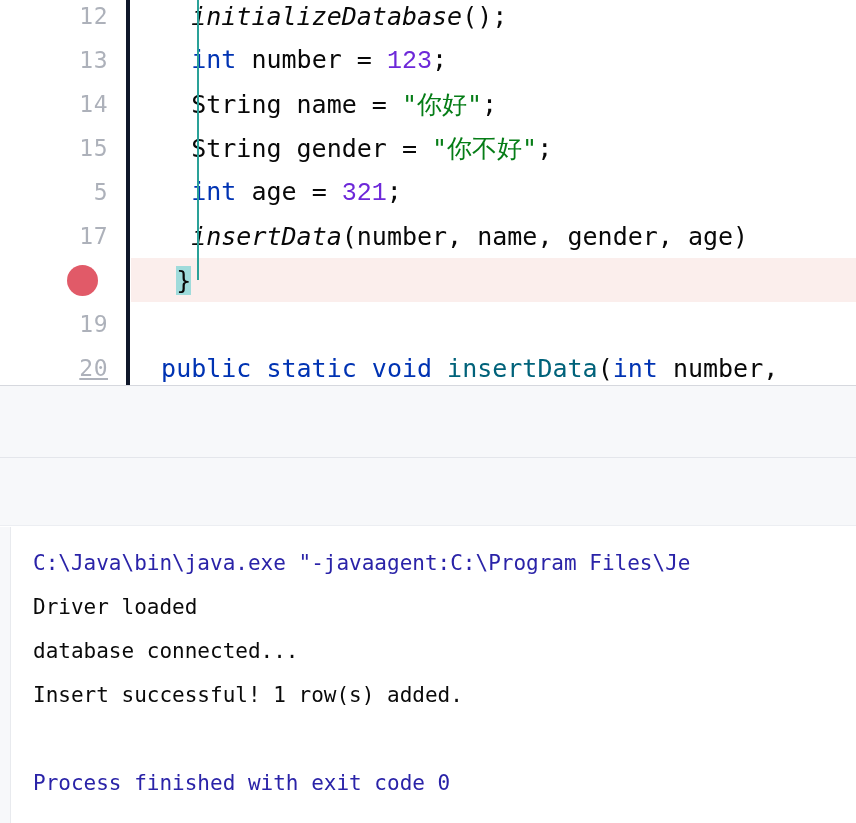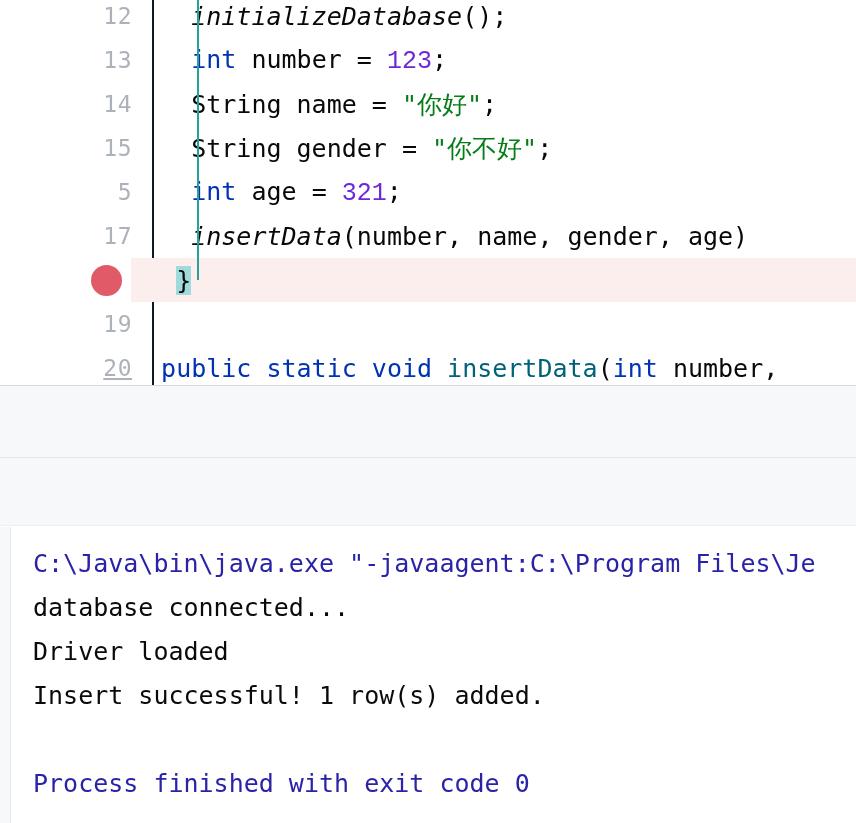--- a/index.html
+++ b/index.html
@@ -11,21 +11,21 @@
   }
   #app { position: relative; width: 856px; height: 823px; }
 
   
   .editor {
     position: absolute; left: 0; top: 0; width: 856px; height: 386px;
     background: #ffffff; overflow: hidden;
   }
   .gutter {
     position: absolute; left: 0; top: 0; width: 130px; height: 386px;
-    background: #ffffff; border-right: 2px solid #0f172a; margin-left: 24px;
+    background: #ffffff; border-right: 4px solid #0f172a;
   }
   .lnrow {
     position: absolute; left: 0; width: 108px; height: 44px;
     display: flex; align-items: center; justify-content: flex-end;
     font-family: "DejaVu Sans Mono", monospace;
     font-size: 23px; color: #adb1ba; letter-spacing: 0.5px;
   }
   .bp-row {
     position: absolute; left: 0; width: 108px; height: 44px;
     display: flex; align-items: center; justify-content: flex-end;
@@ -123,21 +123,21 @@
     background: #f7f8fa; border-right: 1px solid #e8eaee;
   }
   .console-lines {
     position: absolute; left: 33px; top: 14px; right: 0; bottom: 0;
     overflow: hidden;
   }
   .cline {
     height: 44px; display: flex; align-items: center;
     white-space: pre; overflow: hidden;
     font-family: "DejaVu Sans Mono", monospace;
-    font-size: 25px; color: #0a0a0a;
+    font-size: 21px; color: #0a0a0a;
   }
   .cline.sys { color: #2a23a8; }
 </style>
 </head>
 <body>
 
 <div id="app">
 
   <div class="editor">
     <div class="gutter">
@@ -189,21 +189,21 @@
 
     
 
     
   </div>
 
   <div class="console">
     <div class="console-gutter"></div>
     <div class="console-lines">
         <div class="cline sys">C:\Java\bin\java.exe "-javaagent:C:\Program Files\Je</div>
+        <div class="cline">Driver loaded</div>
         <div class="cline">database connected...</div>
-        <div class="cline">Driver loaded</div>
         <div class="cline">Insert successful! 1 row(s) added.</div>
         <div class="cline"></div>
         <div class="cline sys">Process finished with exit code 0</div>
       </div>
   </div>
 
 </div>
 
 </body></html>

